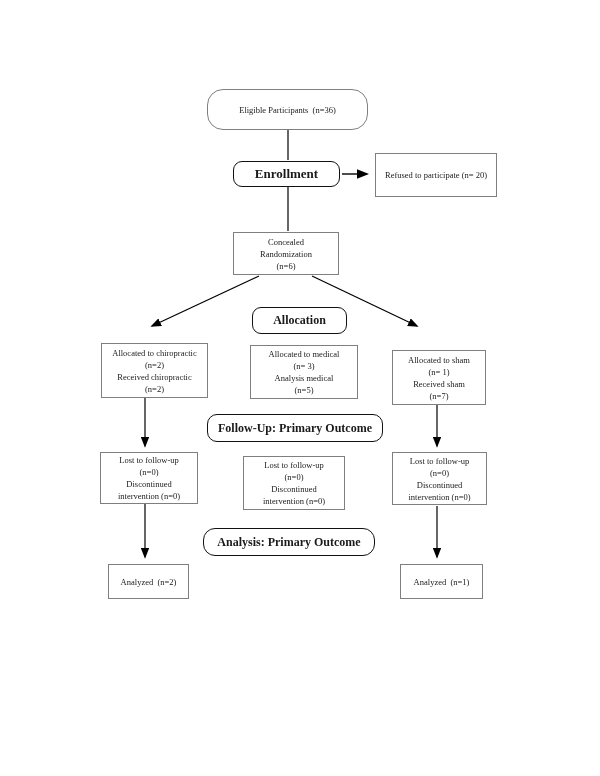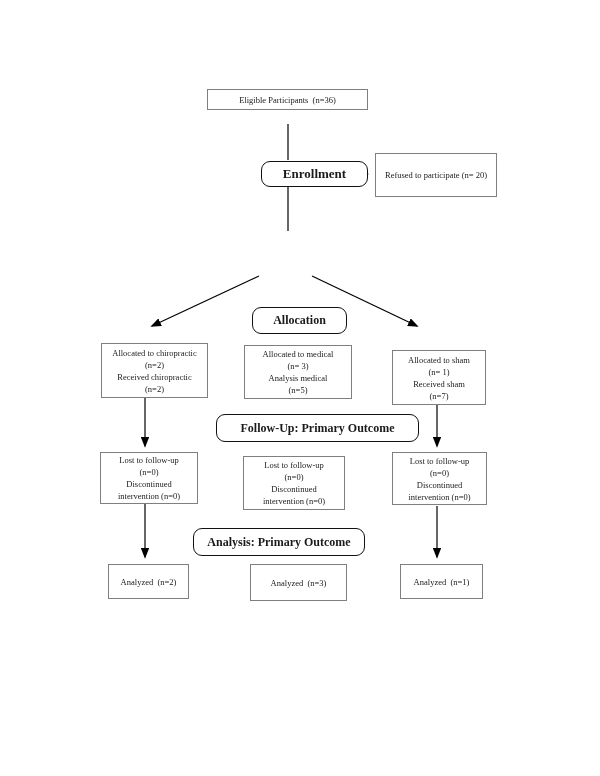--- a/index.html
+++ b/index.html
@@ -66,59 +66,64 @@
     <line x1="342" y1="174" x2="367" y2="174" stroke="#000000" stroke-width="1.4" marker-end="url(#ah)"></line>
     <line x1="288" y1="187" x2="288" y2="231" stroke="#000000" stroke-width="1.2"></line>
     <line x1="259" y1="276" x2="152" y2="326" stroke="#000000" stroke-width="1.2" marker-end="url(#ah)"></line>
     <line x1="312" y1="276" x2="417" y2="326" stroke="#000000" stroke-width="1.2" marker-end="url(#ah)"></line>
     <line x1="145" y1="398" x2="145" y2="446" stroke="#000000" stroke-width="1.2" marker-end="url(#ah)"></line>
     <line x1="437" y1="398" x2="437" y2="446" stroke="#000000" stroke-width="1.2" marker-end="url(#ah)"></line>
     <line x1="145" y1="504" x2="145" y2="557" stroke="#000000" stroke-width="1.2" marker-end="url(#ah)"></line>
     <line x1="437" y1="506" x2="437" y2="557" stroke="#000000" stroke-width="1.2" marker-end="url(#ah)"></line>
   </svg>
 
-  <div class="box" style="left:207px; top:89px; width:161px; height:21px;">
+  <div class="box" style="left:207px; top:89px; width:161px; height:41px;border-radius:16px;">
     <div class="ln big-ln">Eligible Participants  (n=36)</div>
   </div>
 
-  <div class="label-box" style="left:233px; top:161px; width:107px; height:26px; font-size:13px;margin-left:28px;">
+  <div class="label-box" style="left:233px; top:161px; width:107px; height:26px; font-size:13px;">
     <span>Enrollment</span>
   </div>
 
   <div class="box" style="left:375px; top:153px; width:122px; height:44px;">
     <div class="ln">Refused to participate (n= 20)</div>
   </div>
 
+  <div class="box" style="left:233px; top:232px; width:106px; height:43px;">
+    <div class="ln rand-ln">Concealed</div>
+    <div class="ln rand-ln">Randomization</div>
+    <div class="ln small-n">(n=6)</div>
+  </div>
 
   <div class="label-box" style="left:252px; top:307px; width:95px; height:27px;justify-content:center;">
     <span>Allocation</span>
   </div>
 
   <div class="box" style="left:101px; top:343px; width:107px; height:55px;">
     <div class="ln">Allocated to chiropractic</div>
     <div class="ln">(n=2)</div>
     <div class="ln">Received chiropractic</div>
     <div class="ln">(n=2)</div>
   </div>
 
-  <div class="box" style="left:244px; top:345px; width:108px; height:54px;font-family:Liberation Serif, serif;">
+  <div class="box" style="left:250px; top:345px; width:108px; height:54px;font-family:Liberation Serif, serif;">
     <div class="ln">Allocated to medical</div>
     <div class="ln">(n= 3)</div>
     <div class="ln">Analysis medical</div>
     <div class="ln">(n=5)</div>
   </div>
 
   <div class="box" style="left:392px; top:343px; width:94px; height:55px;margin-top:7px;">
     <div class="ln">Allocated to sham</div>
     <div class="ln">(n= 1)</div>
     <div class="ln">Received sham</div>
     <div class="ln">(n=7)</div>
   </div>
 
-  <div class="label-box" style="left:216px; top:414px; width:203px; height:28px;">
+  <div class="label-box" style="left:207px; top:414px; width:176px; height:28px;border-radius:10px;">
     <span>Follow-Up: Primary Outcome</span>
   </div>
 
   <div class="box" style="left:100px; top:452px; width:98px; height:52px;">
     <div class="ln">Lost to follow-up</div>
     <div class="ln">(n=0)</div>
     <div class="ln">Discontinued</div>
     <div class="ln">intervention (n=0)</div>
   </div>
 
@@ -129,29 +134,26 @@
     <div class="ln">intervention (n=0)</div>
   </div>
 
   <div class="box" style="left:392px; top:452px; width:95px; height:53px;">
     <div class="ln">Lost to follow-up</div>
     <div class="ln">(n=0)</div>
     <div class="ln">Discontinued</div>
     <div class="ln">intervention (n=0)</div>
   </div>
 
-  <div class="label-box" style="left:193px; top:528px; width:172px; height:28px;">
+  <div class="label-box" style="left:203px; top:528px; width:172px; height:28px;border-radius:12px;">
     <span>Analysis: Primary Outcome</span>
   </div>
 
   <div class="box" style="left:108px; top:564px; width:81px; height:35px;text-align:right;">
     <div class="ln big-ln">Analyzed  (n=2)</div>
   </div>
 
-  <div class="box" style="left:250px; top:564px; width:97px; height:37px;">
-    <div class="ln big-ln">Analyzed  (n=3)</div>
-  </div>
 
   <div class="box" style="left:400px; top:564px; width:83px; height:35px;">
     <div class="ln big-ln">Analyzed  (n=1)</div>
   </div>
 
 </div>
 
 </body></html>

